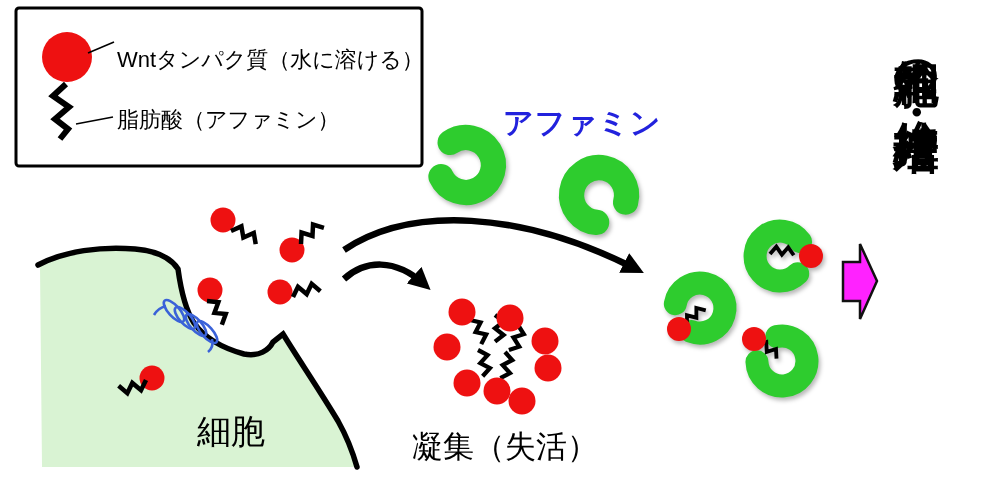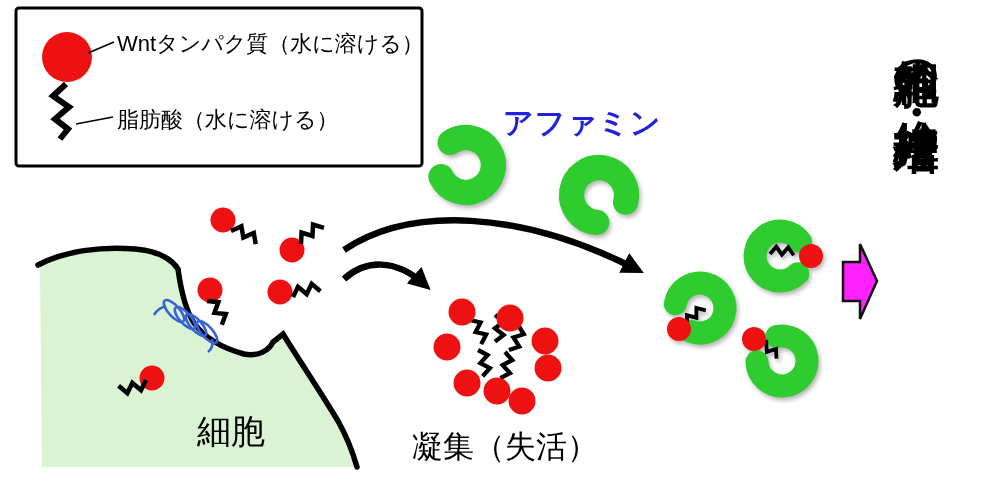--- a/index.html
+++ b/index.html
@@ -121,22 +121,22 @@
       <g>
         <use href="#cshape" class="afamin-stroke" transform="translate(782,361) rotate(218)"></use>
         <use href="#zigp" class="zig" transform="translate(757,345) rotate(35) scale(0.85)"></use>
         <circle class="dot" cx="754" cy="339" r="12"></circle>
       </g>
     </g>
 
     <polygon points="843,262 860,262 860,244 877,281 860,319 860,301 843,301" fill="var(--magenta)" stroke="#111" stroke-width="2.5"></polygon>
   </svg>
 
-  <div class="label label-legend" style="left:117px;top:32px;">Wntタンパク質（水に溶ける）</div>
-  <div class="label label-legend" style="left:117px;top:108px;">脂肪酸（水に溶ける）</div>
+  <div class="label label-legend" style="left:117px;top:48px;">Wntタンパク質（水に溶ける）</div>
+  <div class="label label-legend" style="left:117px;top:108px;">脂肪酸（アファミン）</div>
 
   <div class="label label-afamin" style="left:503px;top:106px;">アファミン</div>
 
   <div class="label label-agg" style="left:412px;top:430px;">凝集（失活）</div>
 
   <div class="label label-cell" style="left:197px;top:413px;">細胞</div>
 
 
   <div class="label label-outcome" style="left:893px;top:24px;height:466px;">幹細胞の維持・増殖</div>
 </div>

